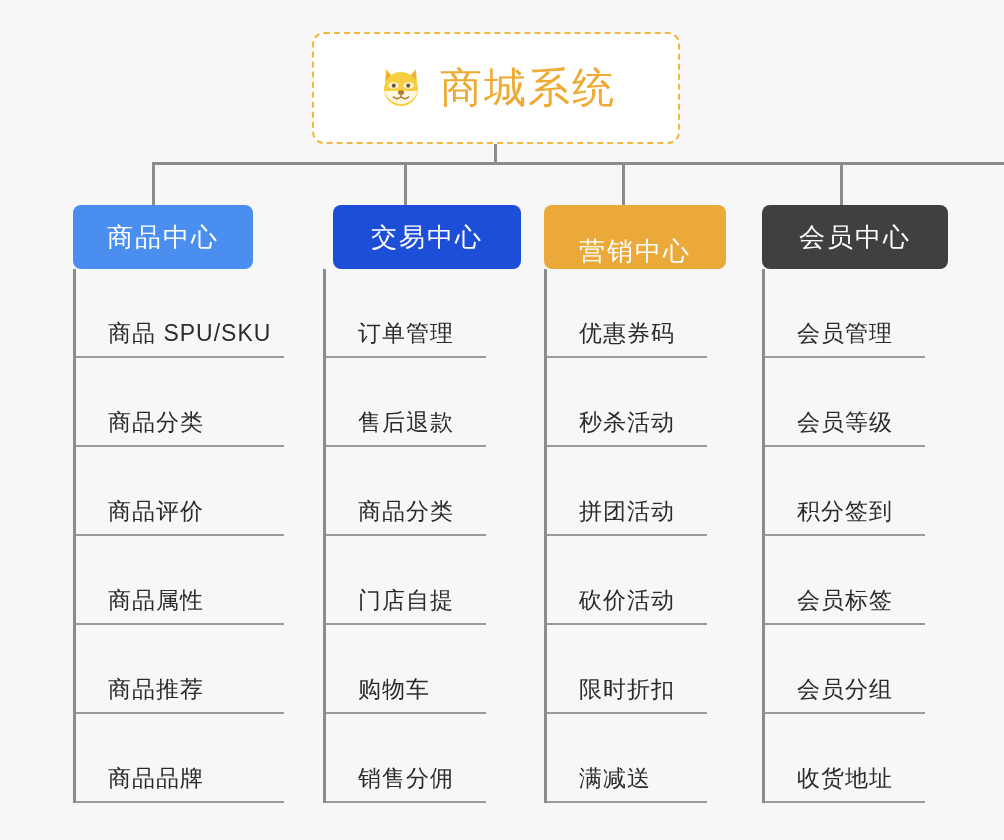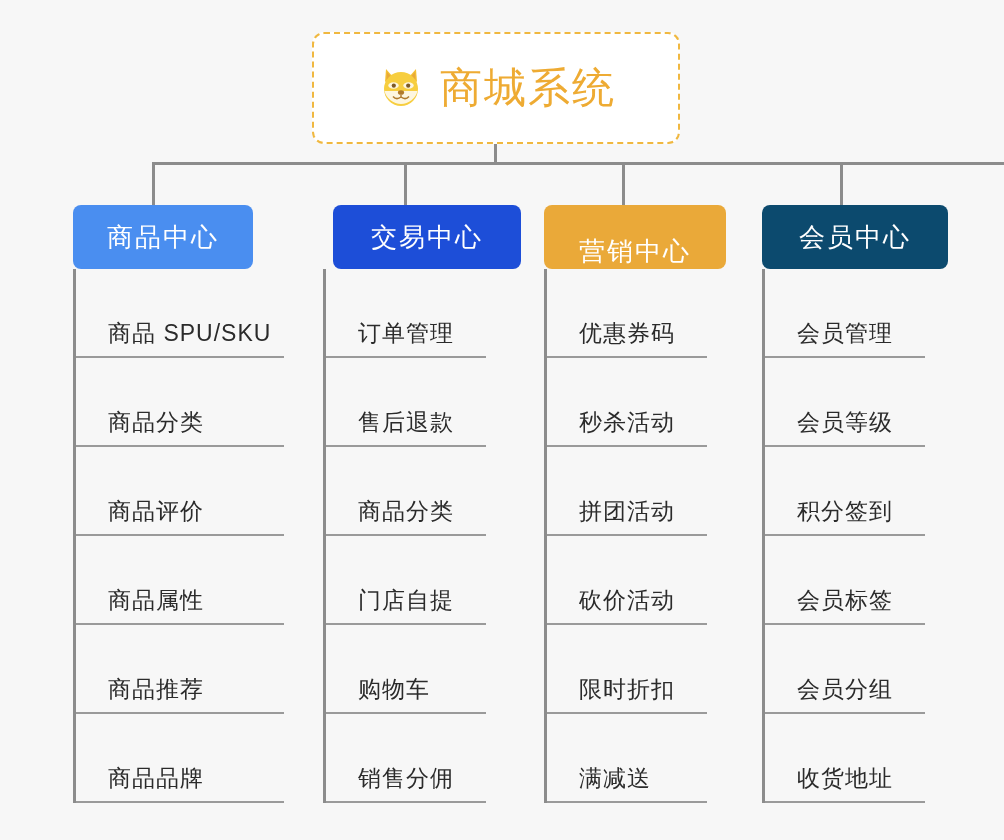--- a/index.html
+++ b/index.html
@@ -279,21 +279,21 @@
       </div>
       <div class="leaf-item">
         <span class="leaf-label">满减送</span>
         <span class="leaf-underline"></span>
       </div>
     </div>
   </div>
 
   <div class="branch branch-4">
     <div class="branch-drop"></div>
-    <div class="branch-header" style="background: #0c4a6e;">
+    <div class="branch-header" style="background: #404040;">
       <span class="branch-header-label">会员中心</span>
     </div>
     <div class="leaf-list">
       <div class="leaf-item">
         <span class="leaf-label">会员管理</span>
         <span class="leaf-underline"></span>
       </div>
       <div class="leaf-item">
         <span class="leaf-label">会员等级</span>
         <span class="leaf-underline"></span>

